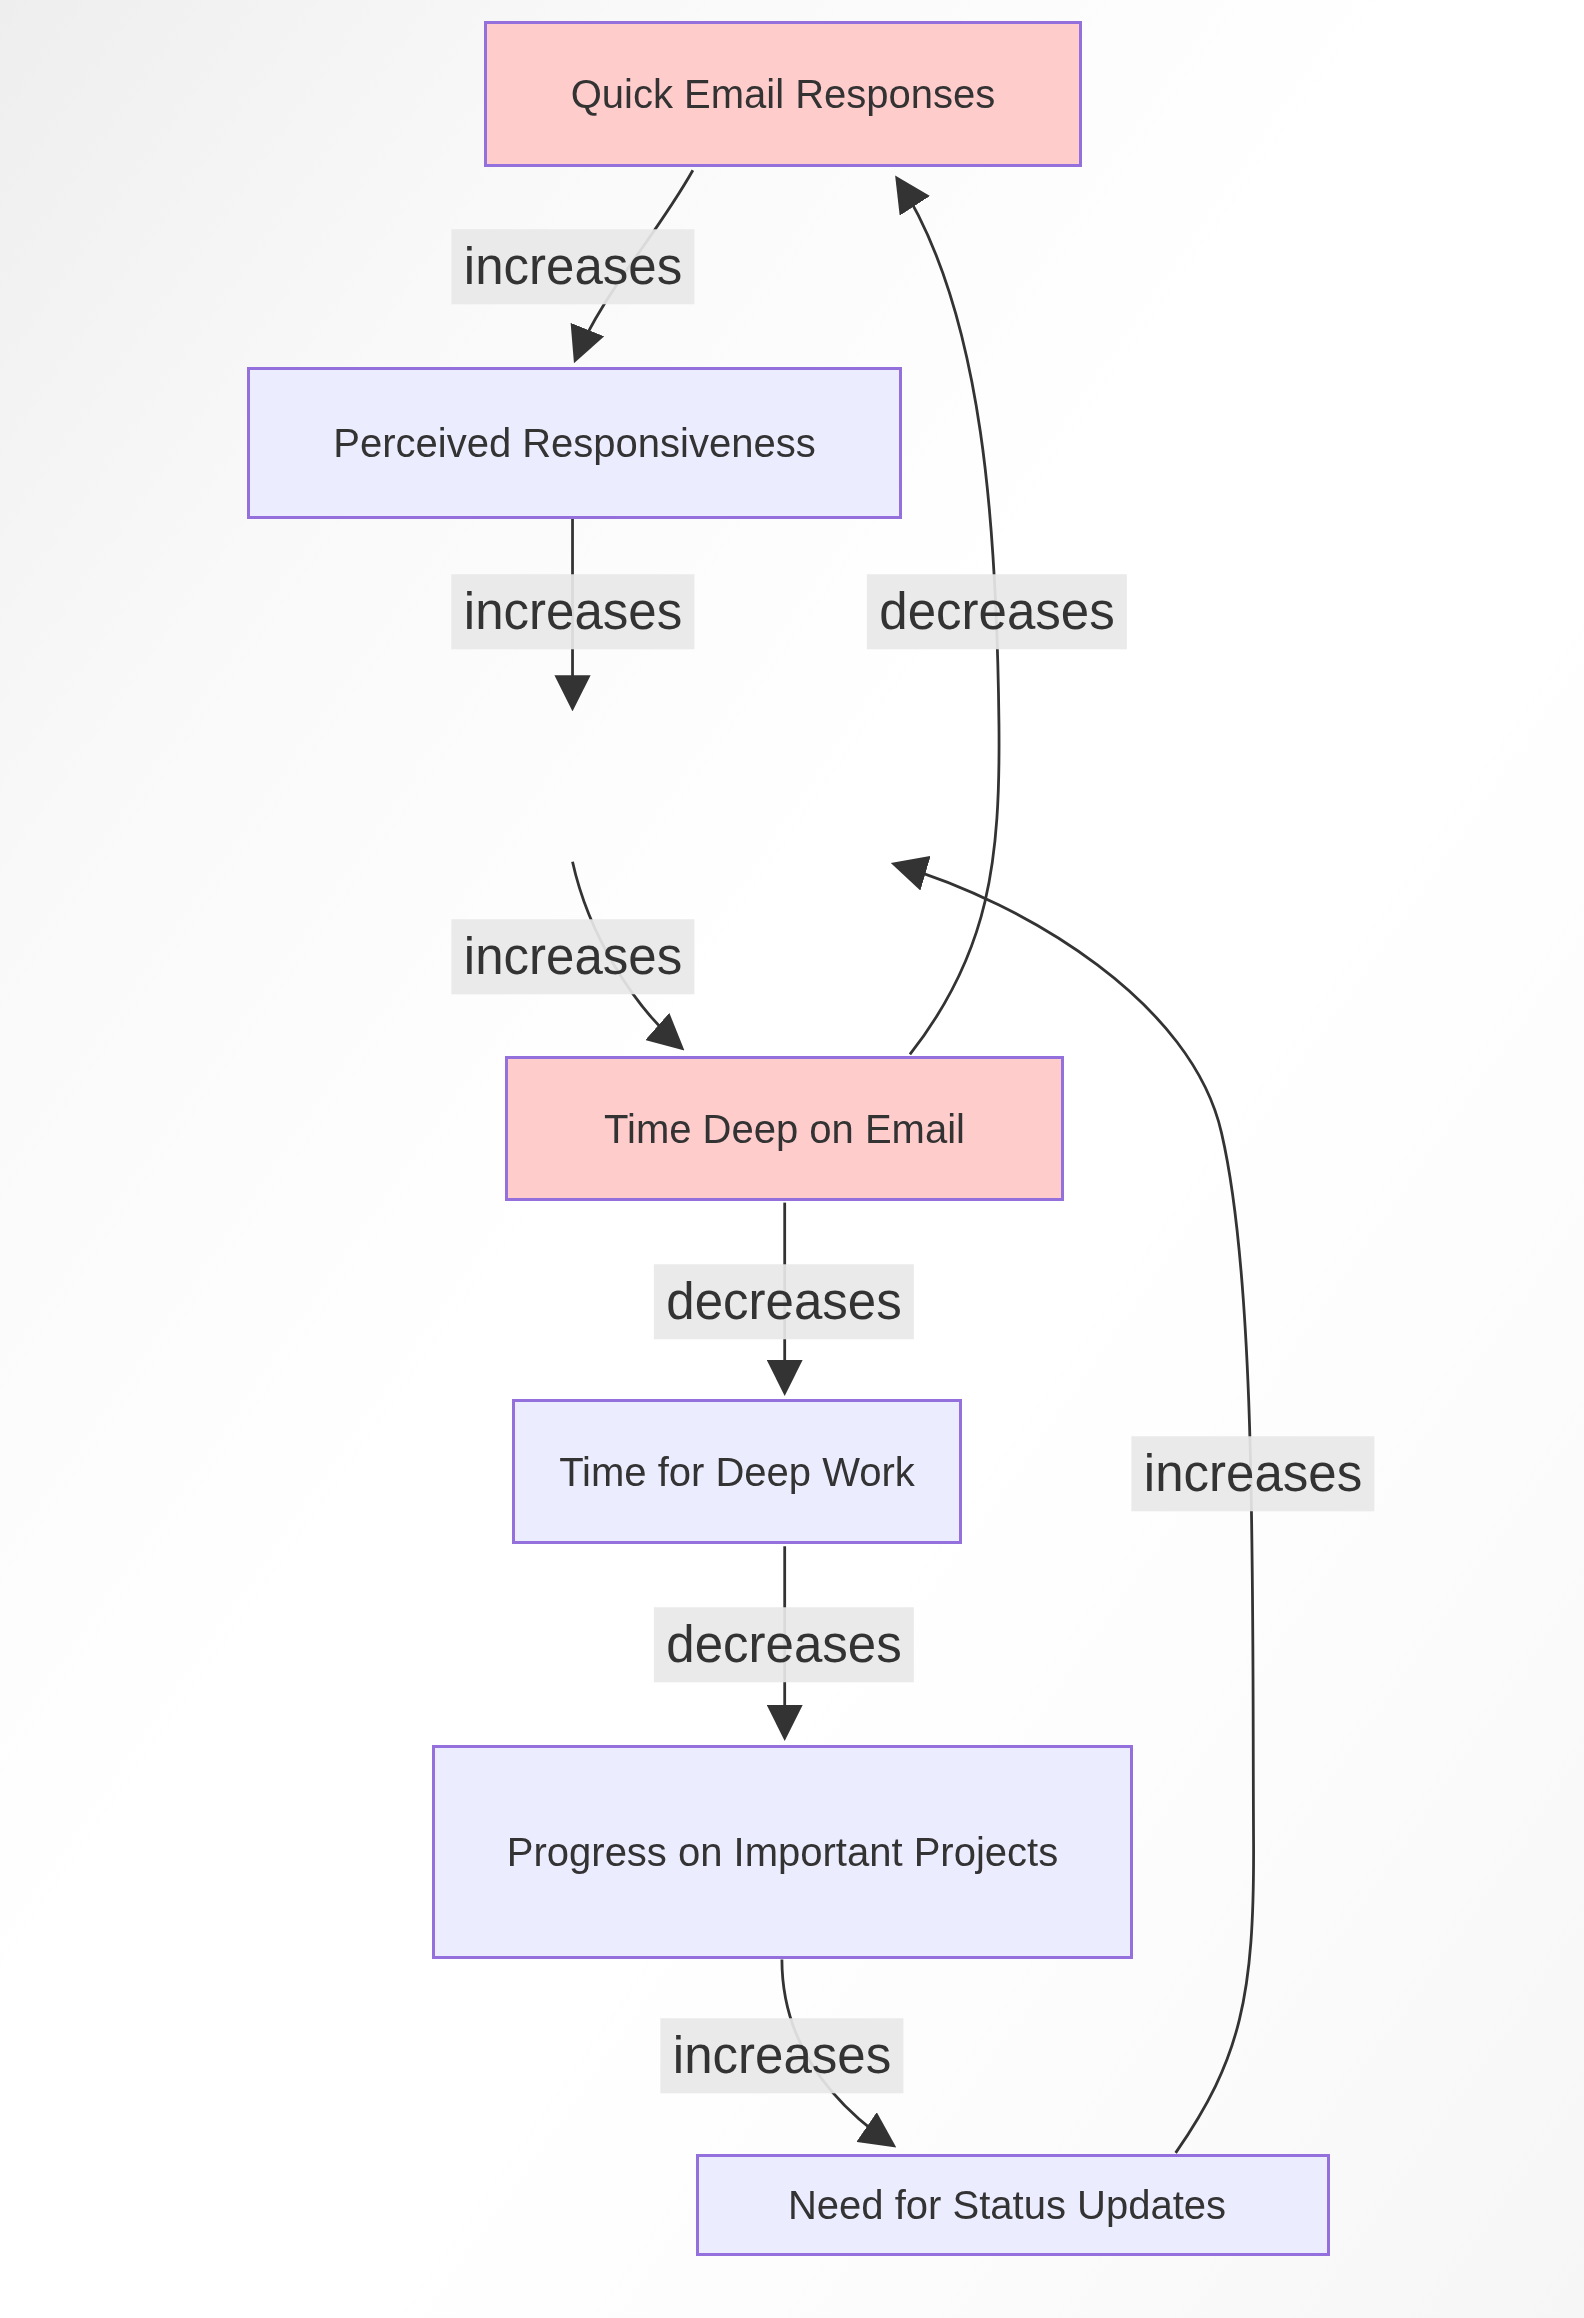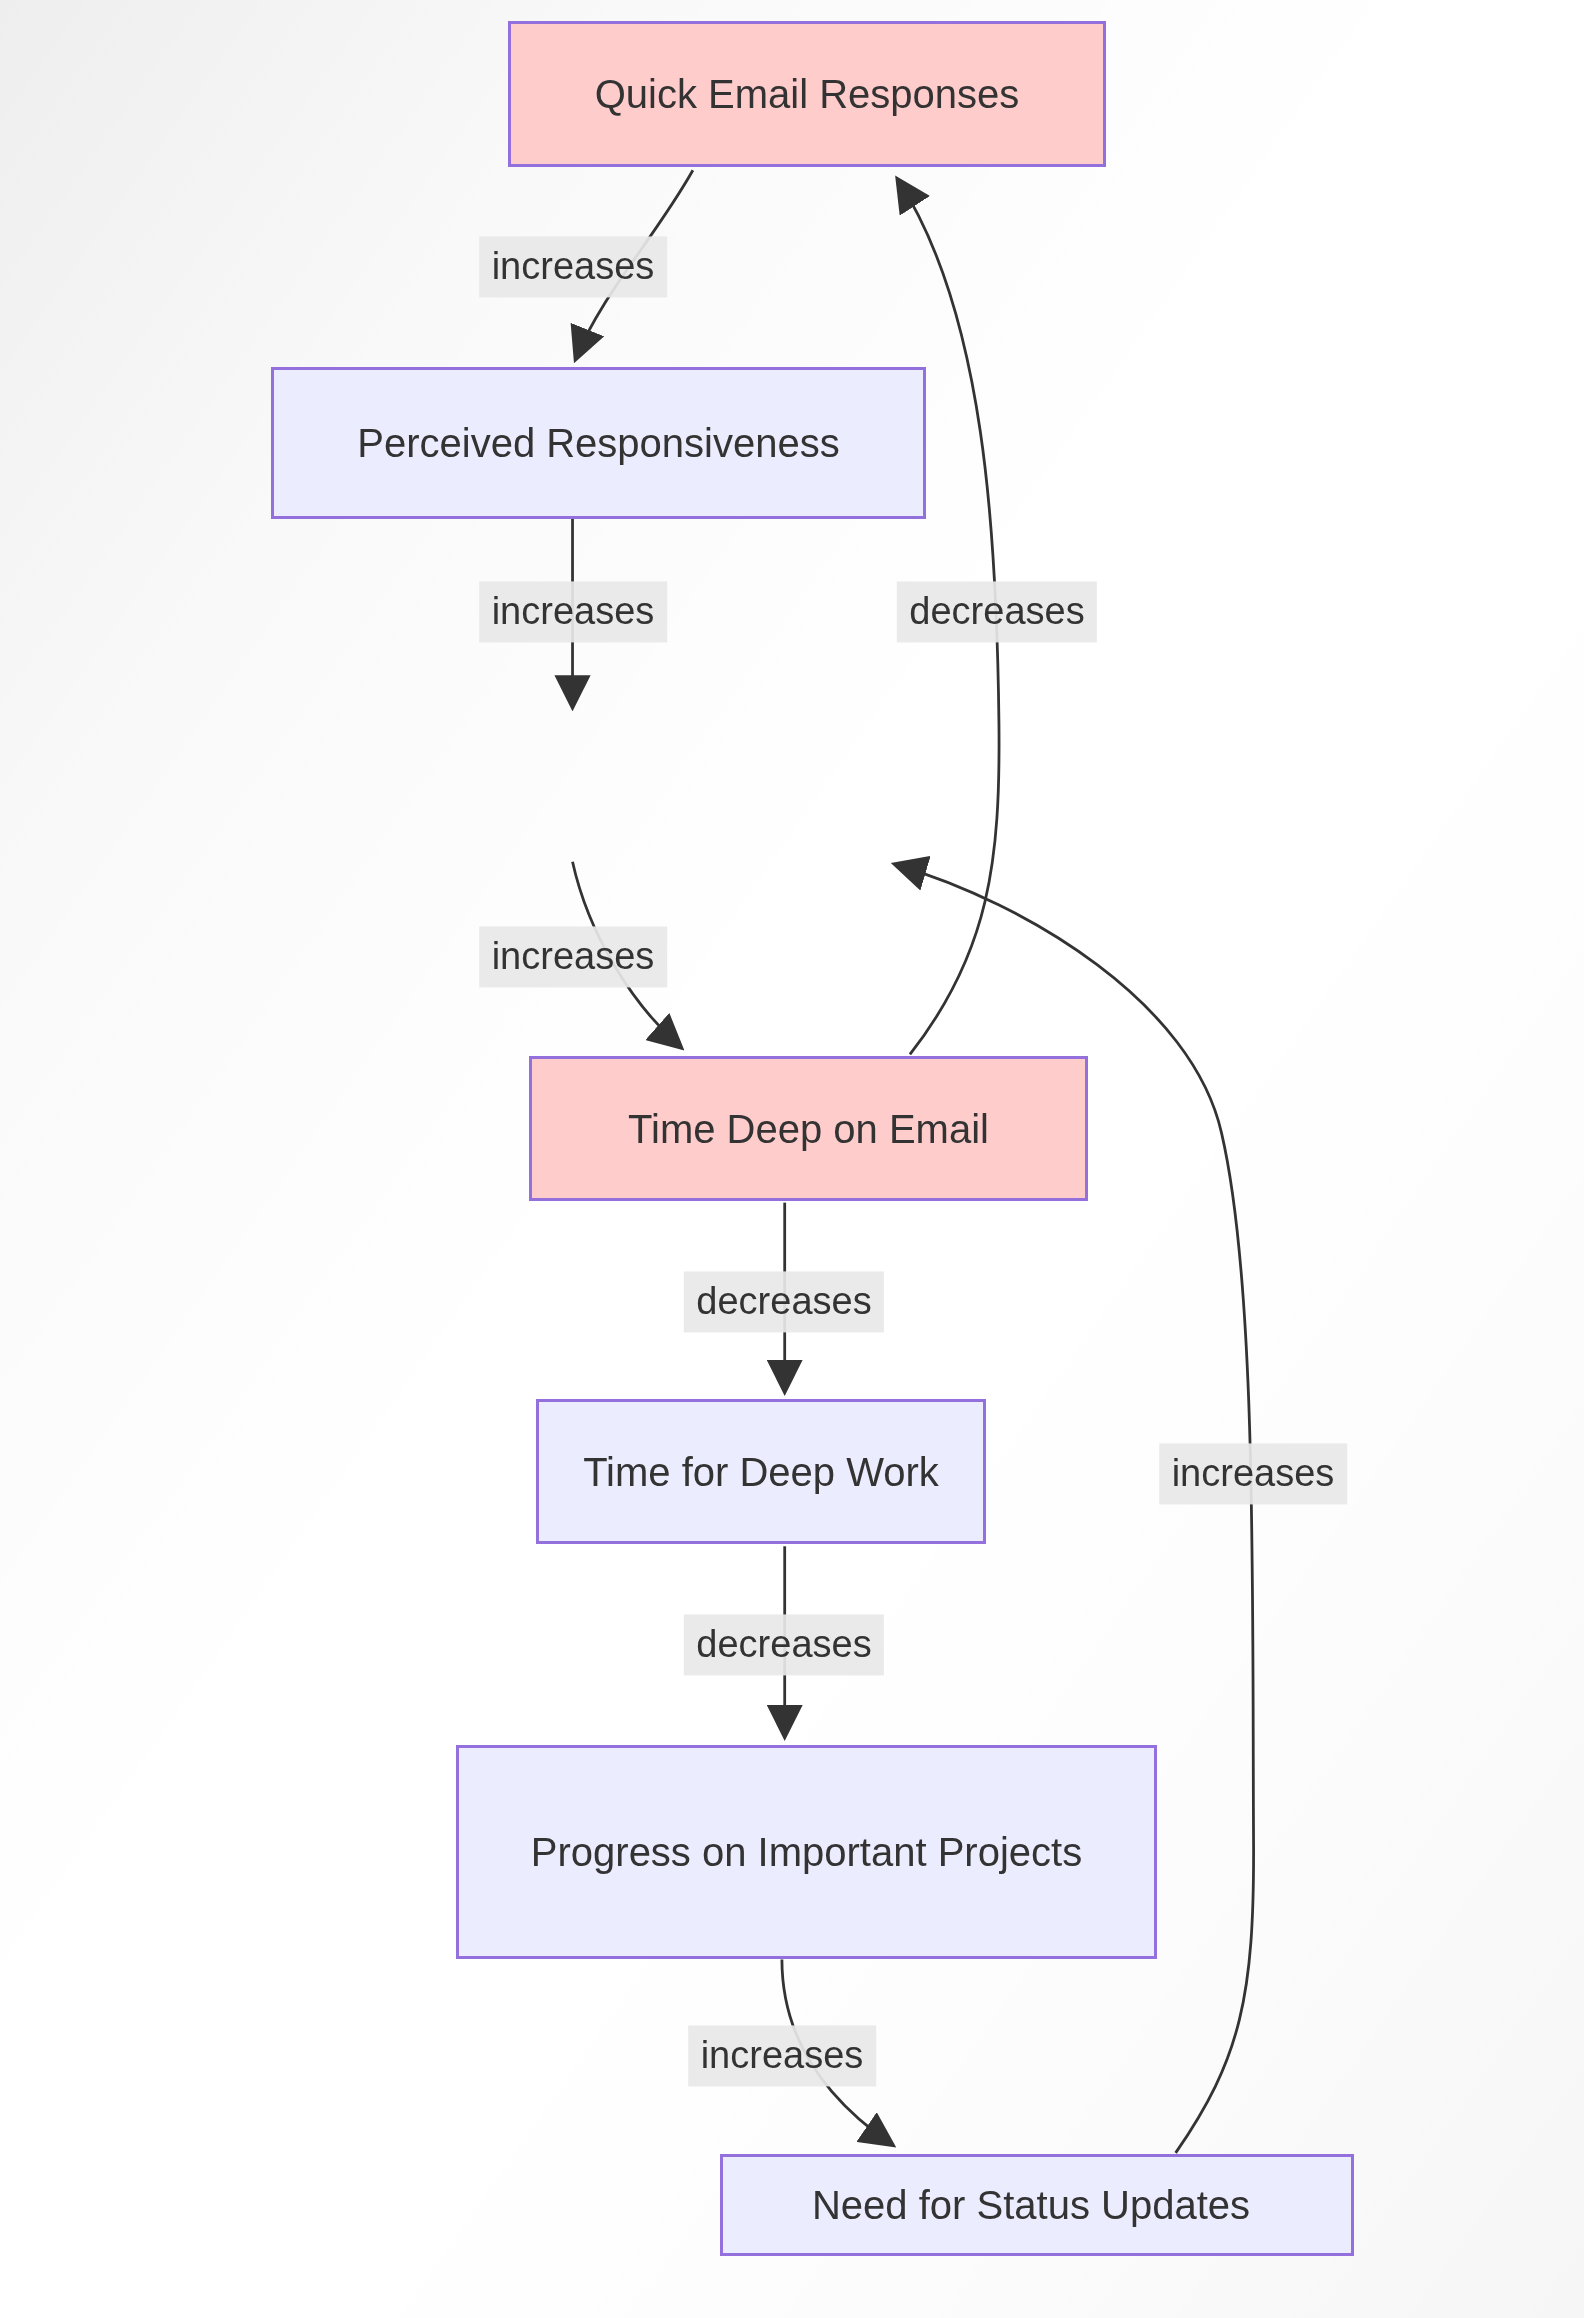--- a/index.html
+++ b/index.html
@@ -31,28 +31,27 @@
     box-sizing: border-box;
     background: #ECECFF;
     border: 3.5px solid #9370DB;
     display: flex;
     align-items: center;
     justify-content: center;
     text-align: center;
     font-size: 40px;
     line-height: 1.45;
     padding: 0 24px;
-    margin-left: 24px;
   }
   .node.pink { background: #FFCCCC; }
   .edge-label {
     position: absolute;
     transform: translate(-50%, -50%);
     background: rgba(232,232,232,0.92);
-    font-size: 38px;
+    font-size: 51px;
     line-height: 1.1;
     padding: 9.7px 12.5px;
     white-space: nowrap;
   }
 </style>
 </head>
 <body>
 
 <div class="canvas">
 

